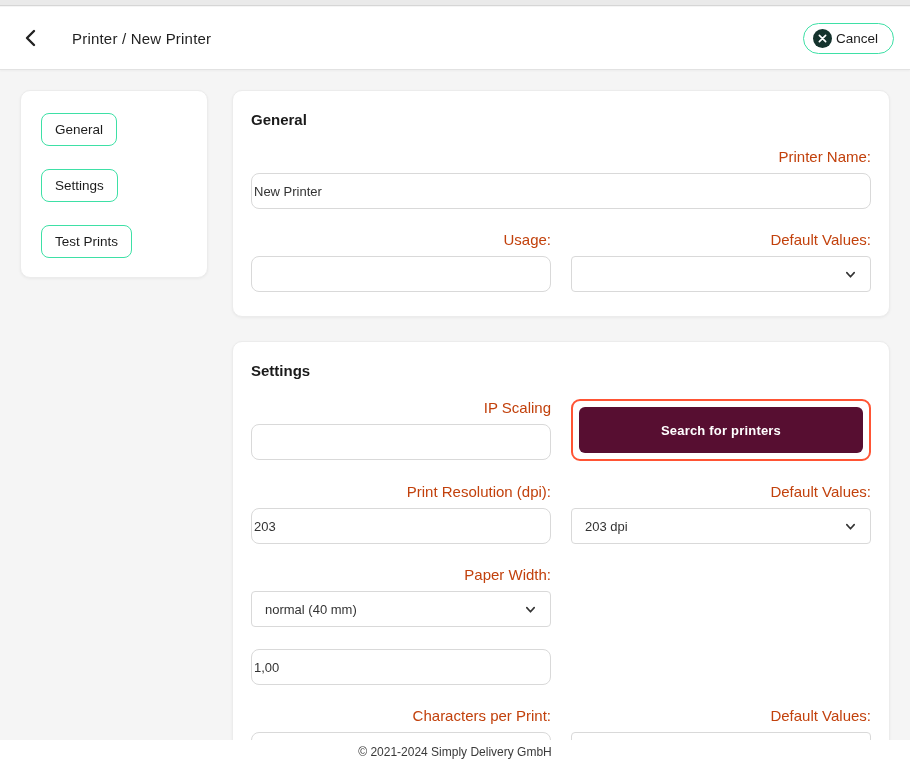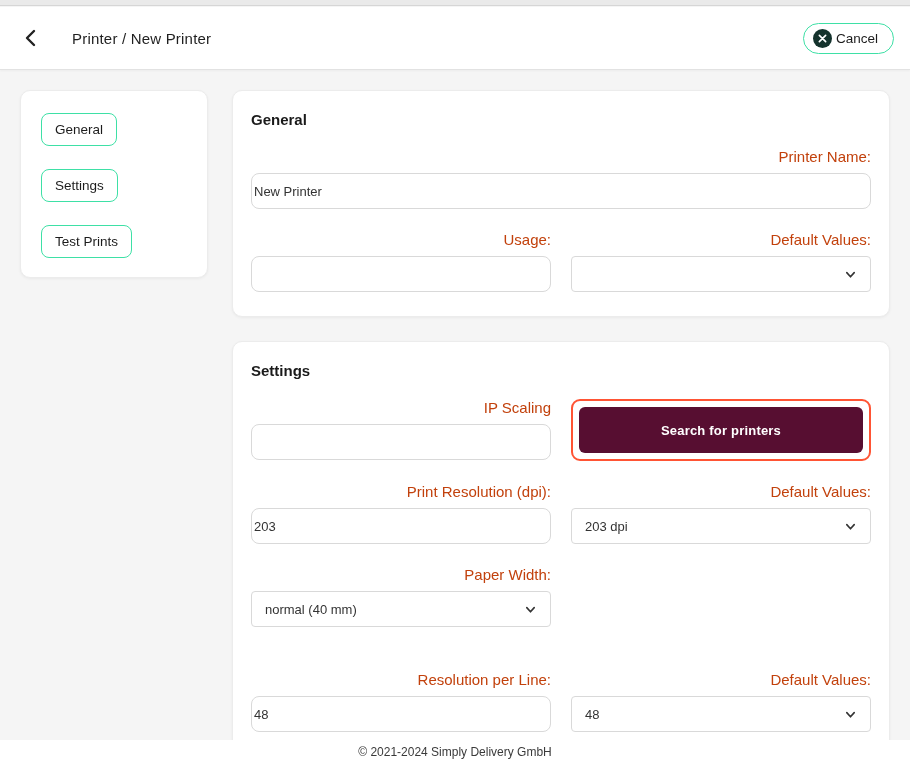--- a/index.html
+++ b/index.html
@@ -228,27 +228,28 @@
                   <polyline points="3,5 7,9.5 11,5" fill="none" stroke="#333" stroke-width="1.7" stroke-linecap="round" stroke-linejoin="round"></polyline>
                 </svg>
             </span>
           </div>
         </div>
         <div class="cell"></div>
       </div>
 
       <div class="row">
         <div class="cell">
+          <input class="text-input" type="text" value="1,00" style="">
         </div>
         <div class="cell"></div>
       </div>
 
       <div class="row">
         <div class="cell">
-          <label class="field-label">Resolution per Line:</label>
+          <label class="field-label">Characters per Print:</label>
           <input class="text-input" type="text" value="48" style="">
         </div>
         <div class="cell">
           <label class="field-label">Default Values:</label>
           <div class="select-box">
             <span>48</span>
             <span style="display:flex">
               <svg width="13" height="13" viewBox="0 0 14 14">
                   <polyline points="3,5 7,9.5 11,5" fill="none" stroke="#333" stroke-width="1.7" stroke-linecap="round" stroke-linejoin="round"></polyline>
                 </svg>

